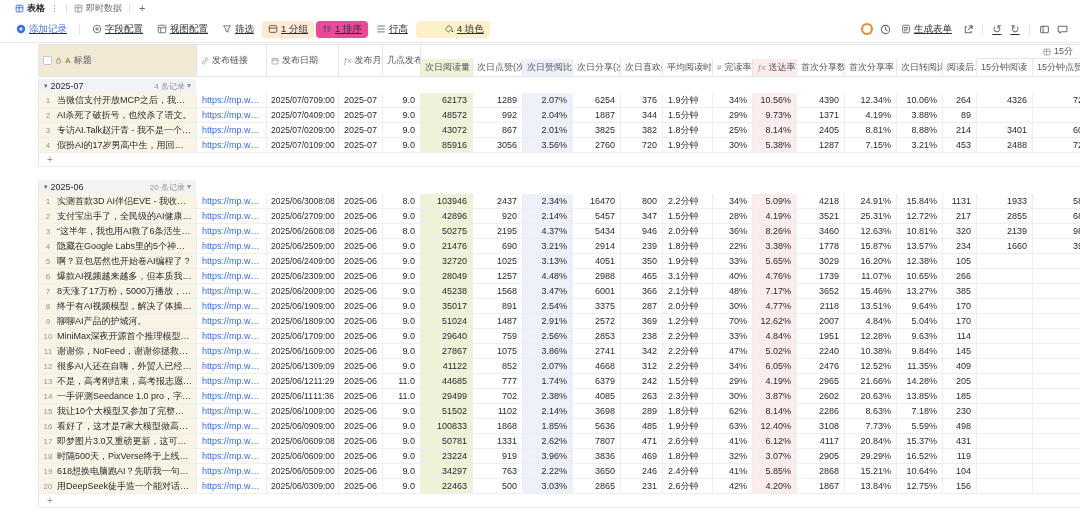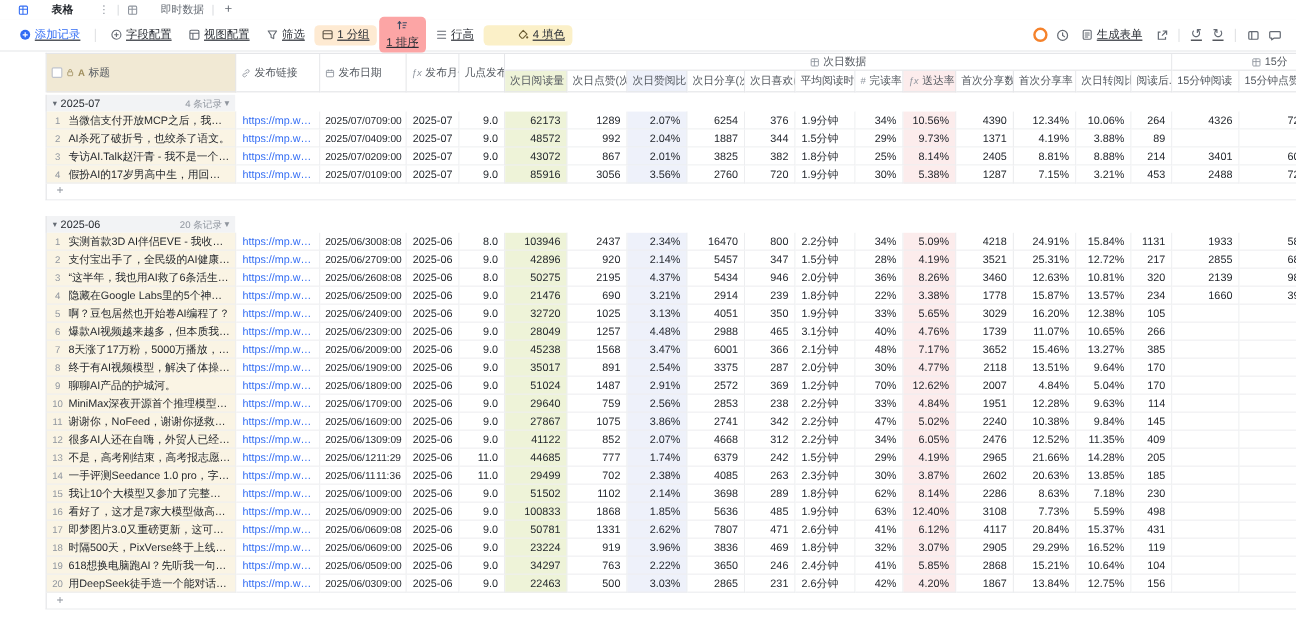--- a/index.html
+++ b/index.html
@@ -1,34 +1,34 @@
 <!DOCTYPE html>
 <html><head>
 <meta charset="utf-8">
 <style>
   html,body{margin:0;padding:0;}
   body{width:1080px;height:515px;overflow:hidden;position:relative;background:#fff;
        font-family:"Liberation Sans","DejaVu Sans",sans-serif;color:#1f2329;}
   
   .tabbar{position:absolute;top:0;left:0;right:0;height:16px;display:flex;align-items:center;
           padding-left:8px;font-size:9px;color:#646a73;background:#fff;border-bottom:1px solid #f0f1f2;}
-  .tab{display:flex;align-items:center;gap:19px;padding:0 7px;height:100%;cursor:default;}
+  .tab{display:flex;align-items:center;gap:3px;padding:0 7px;height:100%;cursor:default;}
   .tab.active{color:#1f2329;font-weight:bold;}
   .tmore{color:#8f959e;margin-left:2px;font-weight:normal;}
   .vdiv{width:1px;height:9px;background:#dee0e3;}
   .tab-add{padding:0 9px;color:#646a73;font-size:11px;}
   
   .toolbar{position:absolute;top:16px;left:0;right:0;height:26px;display:flex;align-items:center;
            justify-content:space-between;padding:0 10px;font-size:9.5px;color:#2b2f36;
            border-bottom:1px solid #e8e9eb;background:#fff;}
   .tb-left,.tb-right{display:flex;align-items:center;gap:2px;text-decoration:underline;}
   .tbtn{display:flex;align-items:center;gap:3px;padding:2px 6px;border-radius:4px;white-space:nowrap;}
   .tbtn.blue{color:#336df4;}
   .badge-group{background:#feead2;}
-  .badge-sort{background:#fca5a5;flex-direction:column;}
+  .badge-sort{background:#ec4899;}
   .badge-color{background:#fbf0c8;padding-left:28px;}
   .tdiv{width:1px;height:11px;background:#e3e4e6;margin:0 4px;}
   .icbtn{display:flex;align-items:center;justify-content:center;width:16px;height:16px;color:#646a73;}
   .glyph{font-size:11px;color:#646a73;line-height:1;}
   .ring{width:8px;height:8px;border:2px solid #f5822b;border-radius:50%;display:inline-block;}
   
   #table{position:absolute;left:38px;top:44px;width:1050px;}
   #grid-head{display:grid;grid-template-rows:14px 18px;border-top:1px solid #e5e6e9;
              border-left:1px solid #e5e6e9;background:#fff;}
   .hcell{display:flex;align-items:center;gap:3px;padding:0 4px;border-right:1px solid #e5e6e9;
@@ -261,27 +261,20 @@
       </div>
       <div class="hcell" style="grid-area: 2 / 17;">
         <span>阅读后...</span>
       </div>
       <div class="hcell" style="grid-area: 2 / 18;">
         <span>15分钟阅读</span>
       </div>
       <div class="hcell" style="grid-area: 2 / 19;">
         <span>15分钟点赞</span>
       </div>
-      <div class="hgroup" style="grid-column: 6 / 18;">
-        <svg viewBox="0 0 12 12" width="8" height="8">
-          <rect x="1.5" y="1.5" width="9" height="9" rx="1" fill="none" stroke="#8f959e" stroke-width="1.1"></rect>
-          <path d="M1.5 5h9M5.5 1.5v9" stroke="#8f959e" stroke-width="1.1"></path>
-        </svg>
-        <span>次日数据</span>
-      </div>
       <div class="hgroup left-lbl" style="grid-column: 18 / 20;">
         <svg viewBox="0 0 12 12" width="8" height="8">
           <rect x="1.5" y="1.5" width="9" height="9" rx="1" fill="none" stroke="#8f959e" stroke-width="1.1"></rect>
           <path d="M1.5 5h9M5.5 1.5v9" stroke="#8f959e" stroke-width="1.1"></path>
         </svg>
         <span>15分</span>
       </div>
     </div>
   <div id="groups">
       <div class="gsec">

